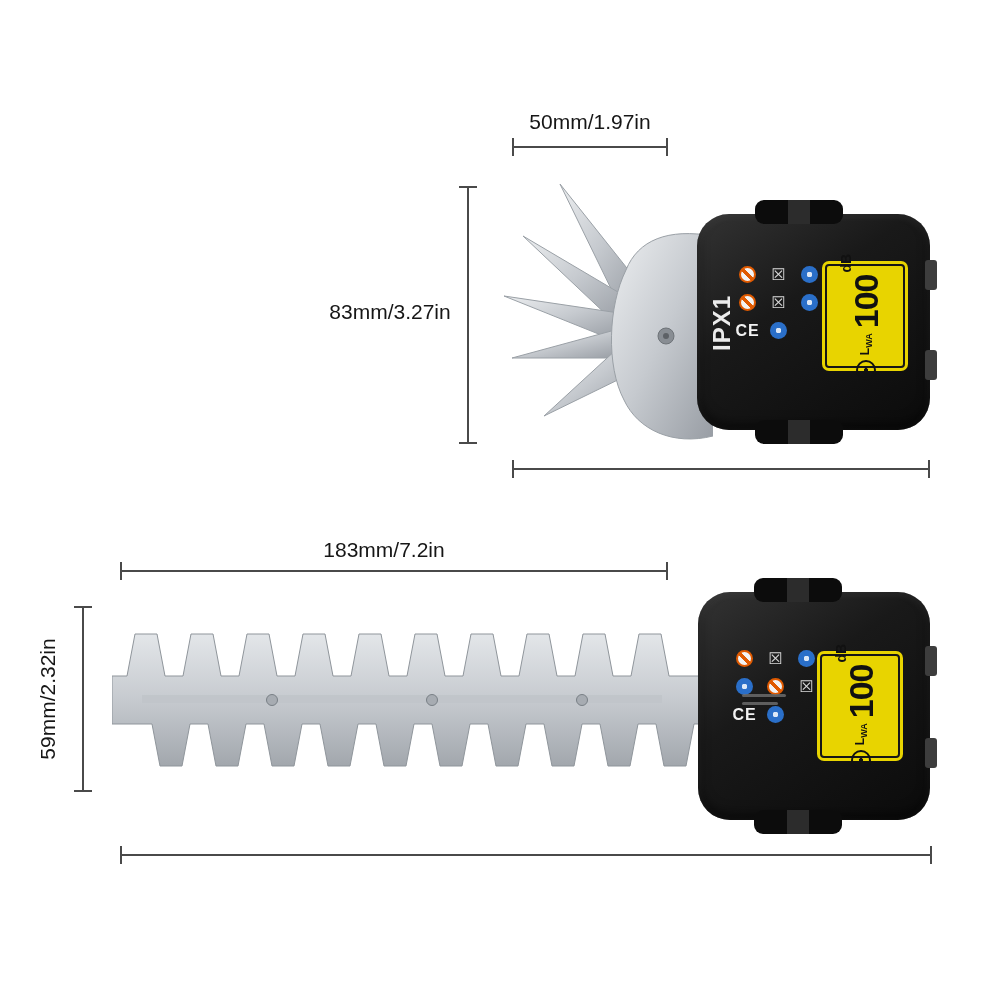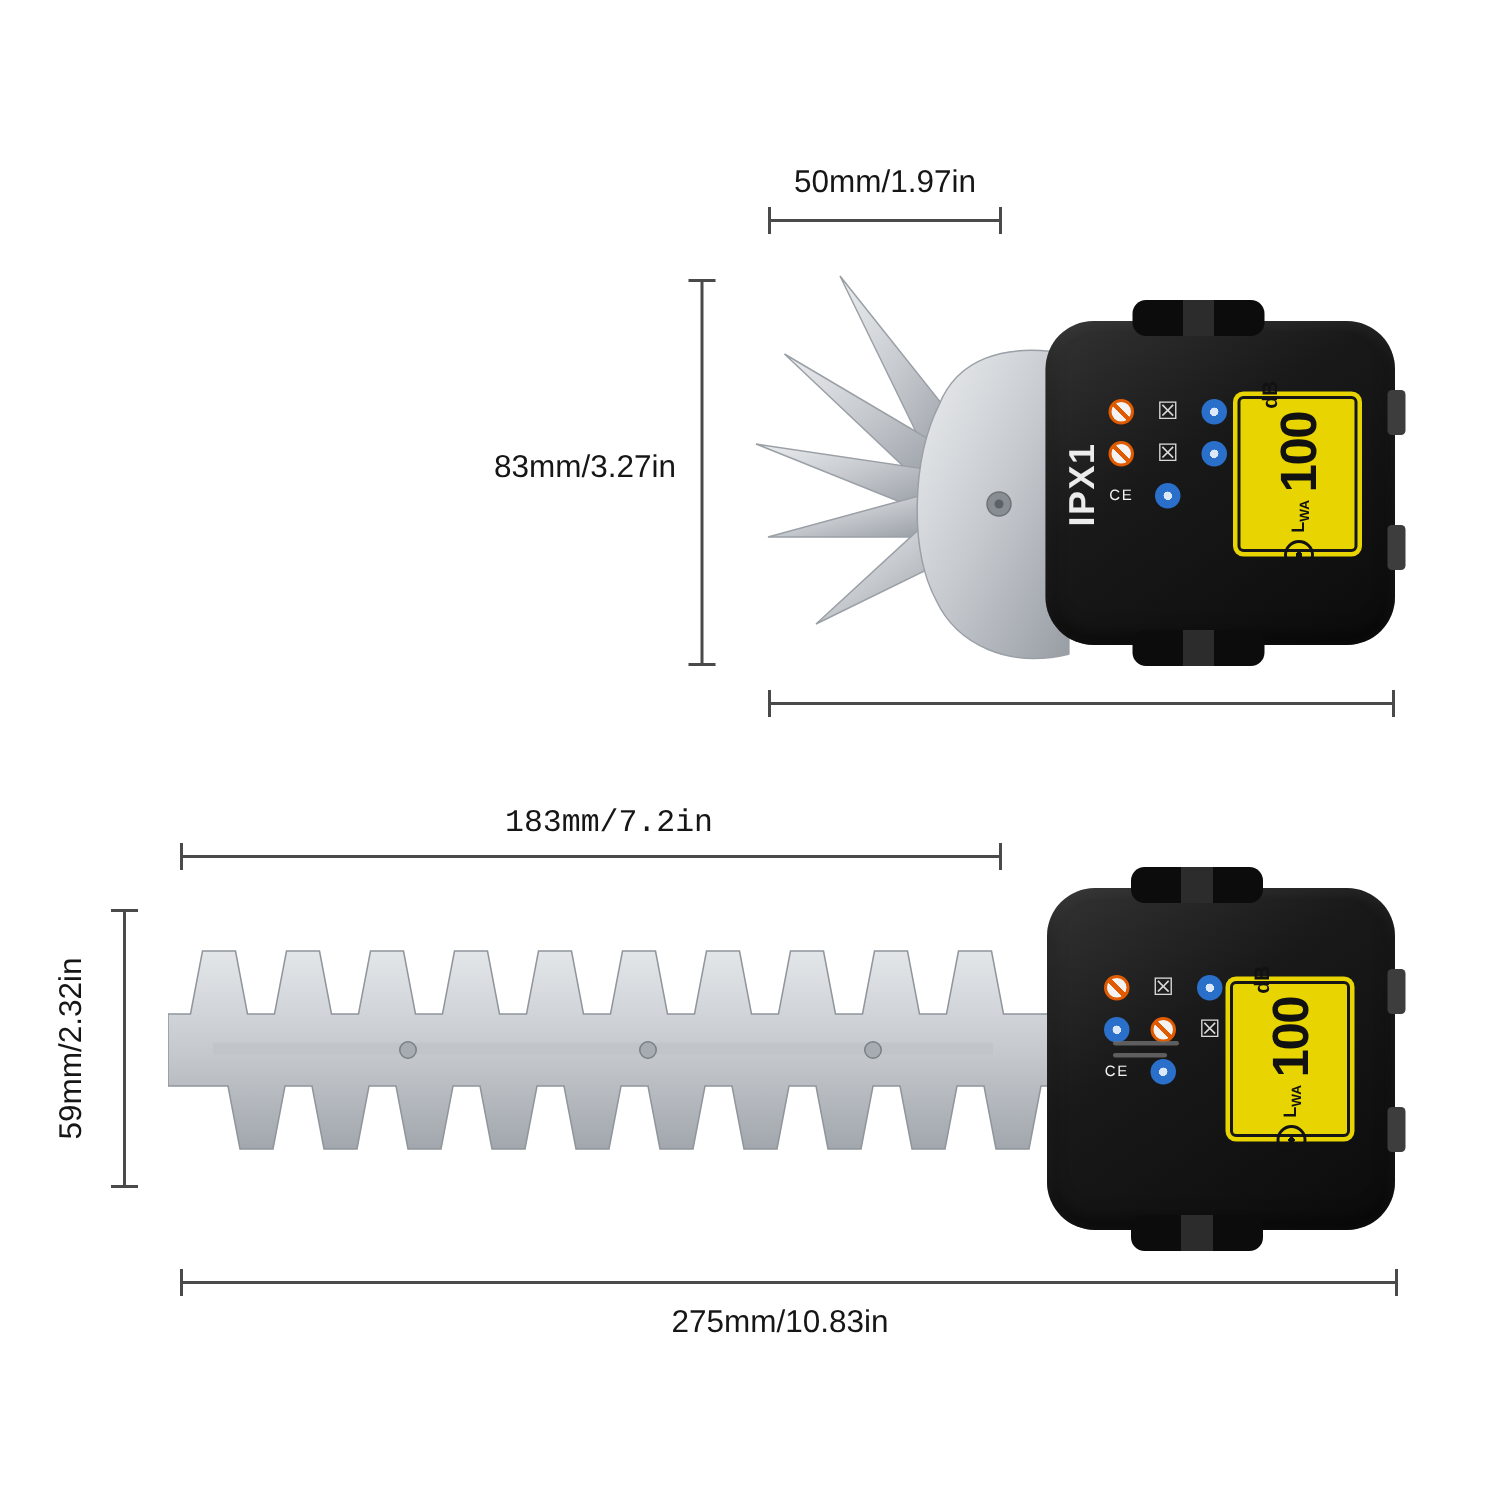--- a/index.html
+++ b/index.html
@@ -30,21 +30,21 @@
 
   .ipx { position:absolute; color:#ececec; font-weight:bold; font-size:24px; letter-spacing:1px;
          width:64px; height:26px; text-align:center; transform:rotate(-90deg); }
 
   .icons { position:absolute; display:grid; grid-template-columns:repeat(3,19px); gap:11px 12px; }
   .ic { width:17px; height:17px; border-radius:50%; display:flex; align-items:center; justify-content:center; line-height:1; }
   .ic-prohibit { border:2px solid #e05a00;
                  background: linear-gradient(45deg, transparent 42%, #e05a00 42% 58%, transparent 58%), #f3f3f3; }
   .ic-blue { background: radial-gradient(circle, #dce8f7 0 23%, #2a6fc9 24%); }
   .ic-glyph { border-radius:0; color:#d9d9d9; font-size:16px; }
-  .ic-ce { border-radius:0; color:#f2f2f2; font-weight:normal; font-size:10px; letter-spacing:1px; }
+  .ic-ce { border-radius:0; color:#f2f2f2; font-weight:bold; font-size:16px; letter-spacing:1px; }
 
   .smudge { position:absolute; height:3px; background:#6f6f6f; border-radius:2px; opacity:.8; }
 
   
   .label-plate { position:absolute; width:80px; height:104px; background:#e8d400;
                  border:2px solid #161616; border-radius:4px; box-shadow:0 0 0 3px #e8d400; }
   .label-inner { position:absolute; width:104px; height:80px; left:-13px; top:11px;
                  transform:rotate(-90deg); display:flex; align-items:center; justify-content:center; gap:5px; color:#111; }
   .lwa-circle { width:20px; height:20px; border:2px solid #111; border-radius:50%; flex:none;
                 background: radial-gradient(circle,#111 0 18%, transparent 19%); }
@@ -117,21 +117,21 @@
         <span class="noise-unit">dB</span>
       </div>
     </div>
   </div>
 
   <div class="dim-h" style="left:512px; top:468px; width:418px;">
     <span class="tick start"></span>
     <span class="tick end"></span>
   </div>
 
-  <div class="dim-label" style="left:256px; top:538px; width:300px;font-family:Liberation Mono, monospace;">183mm/7.2in</div>
+  <div class="dim-label" style="left:234px; top:538px; width:300px;">183mm/7.2in</div>
   <div class="dim-h" style="left:120px; top:570px; width:548px;">
     <span class="tick start"></span>
     <span class="tick end"></span>
   </div>
 
   <div class="dim-label rot" style="left:-32px; top:687px; width:160px;">59mm/2.32in</div>
   <div class="dim-v" style="left:82px; top:606px; height:186px;">
     <span class="tick start"></span>
     <span class="tick end"></span>
   </div>
@@ -190,15 +190,14 @@
         <span class="noise-big">100</span>
         <span class="noise-unit">dB</span>
       </div>
     </div>
   </div>
 
   <div class="dim-h" style="left:120px; top:854px; width:812px;">
     <span class="tick start"></span>
     <span class="tick end"></span>
   </div>
-  <div class="dim-label" style="left:370px; top:870px; width:300px;">275mm/10.83in</div>
 
 </div>
 
 </body></html>

